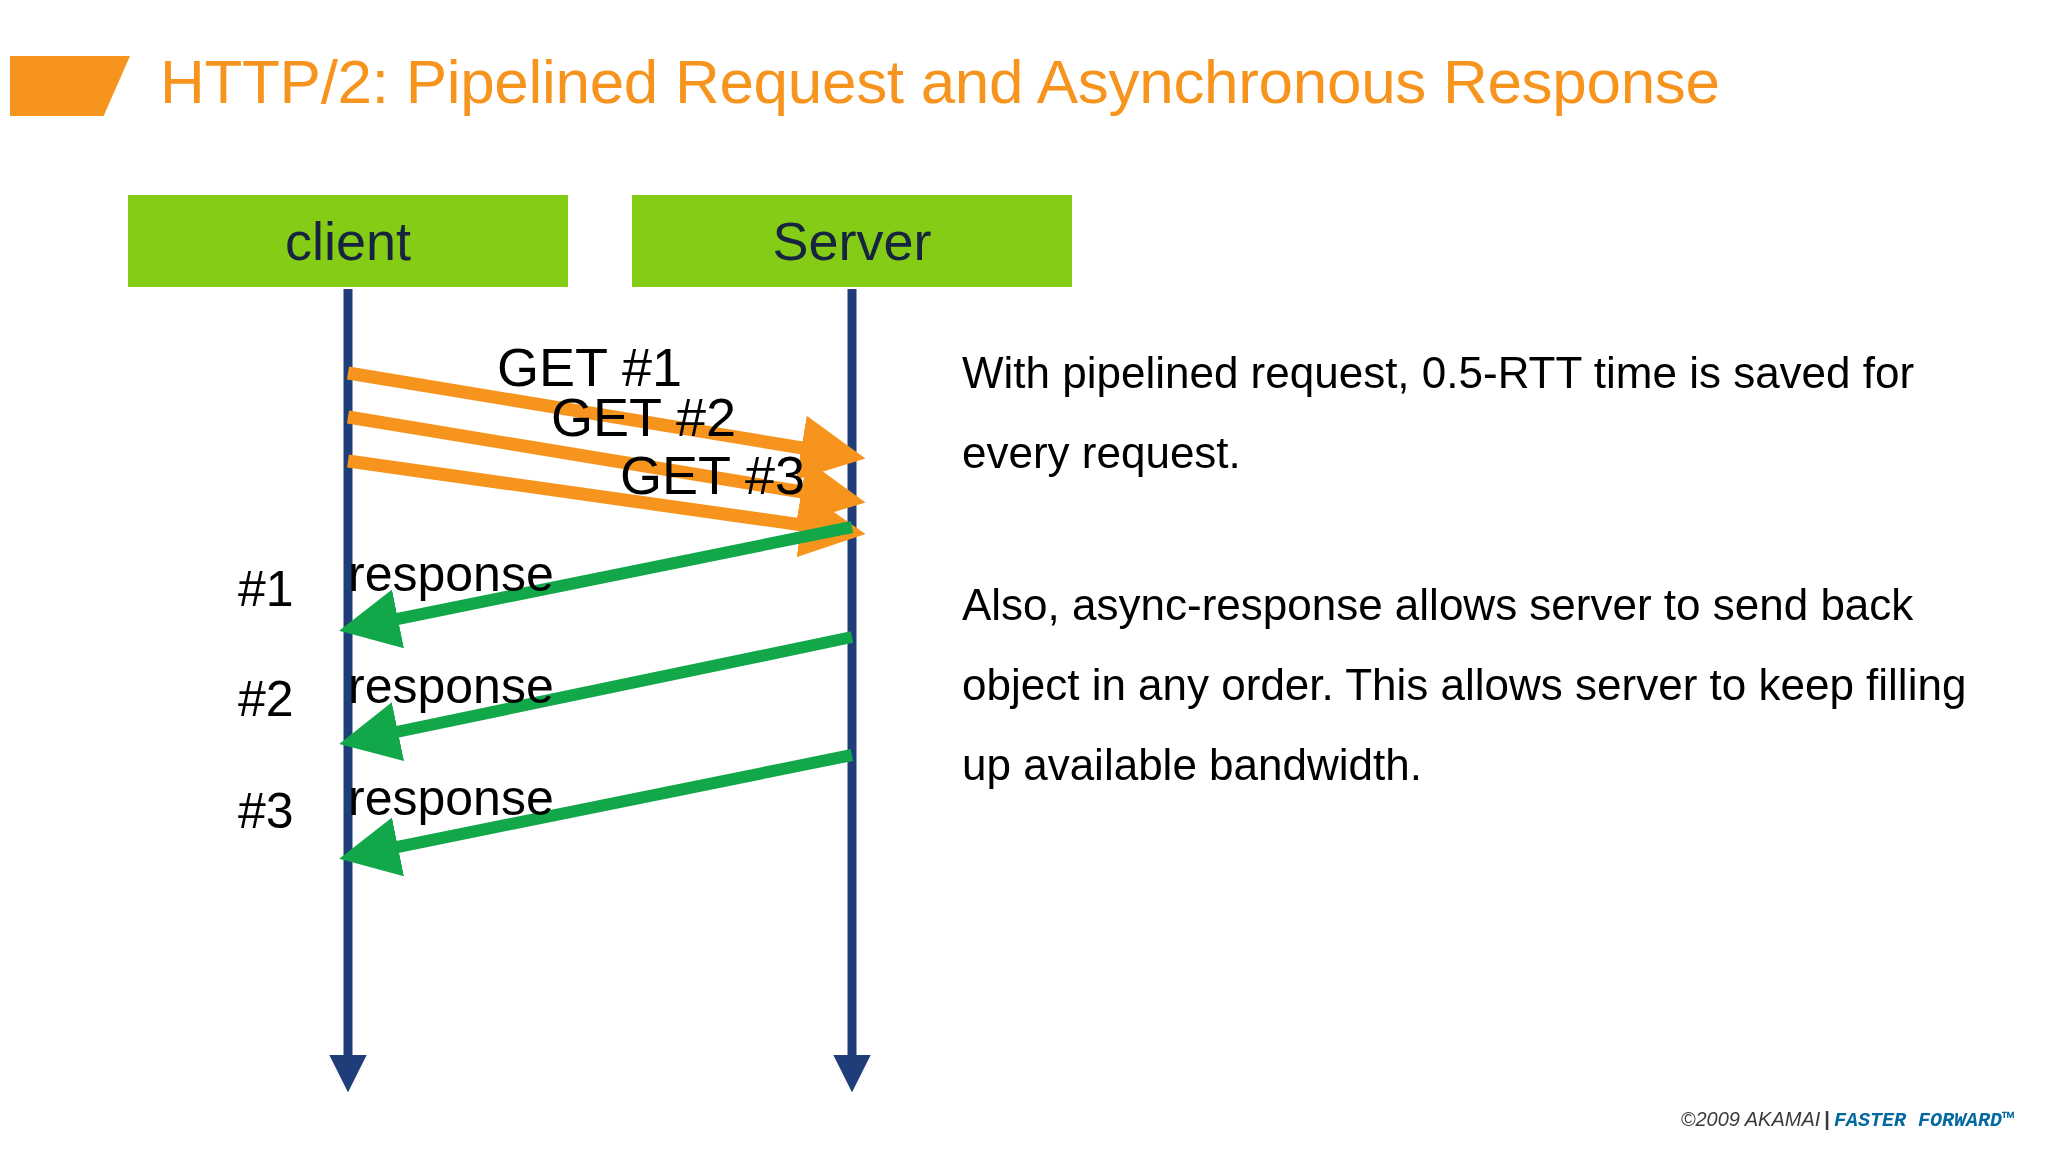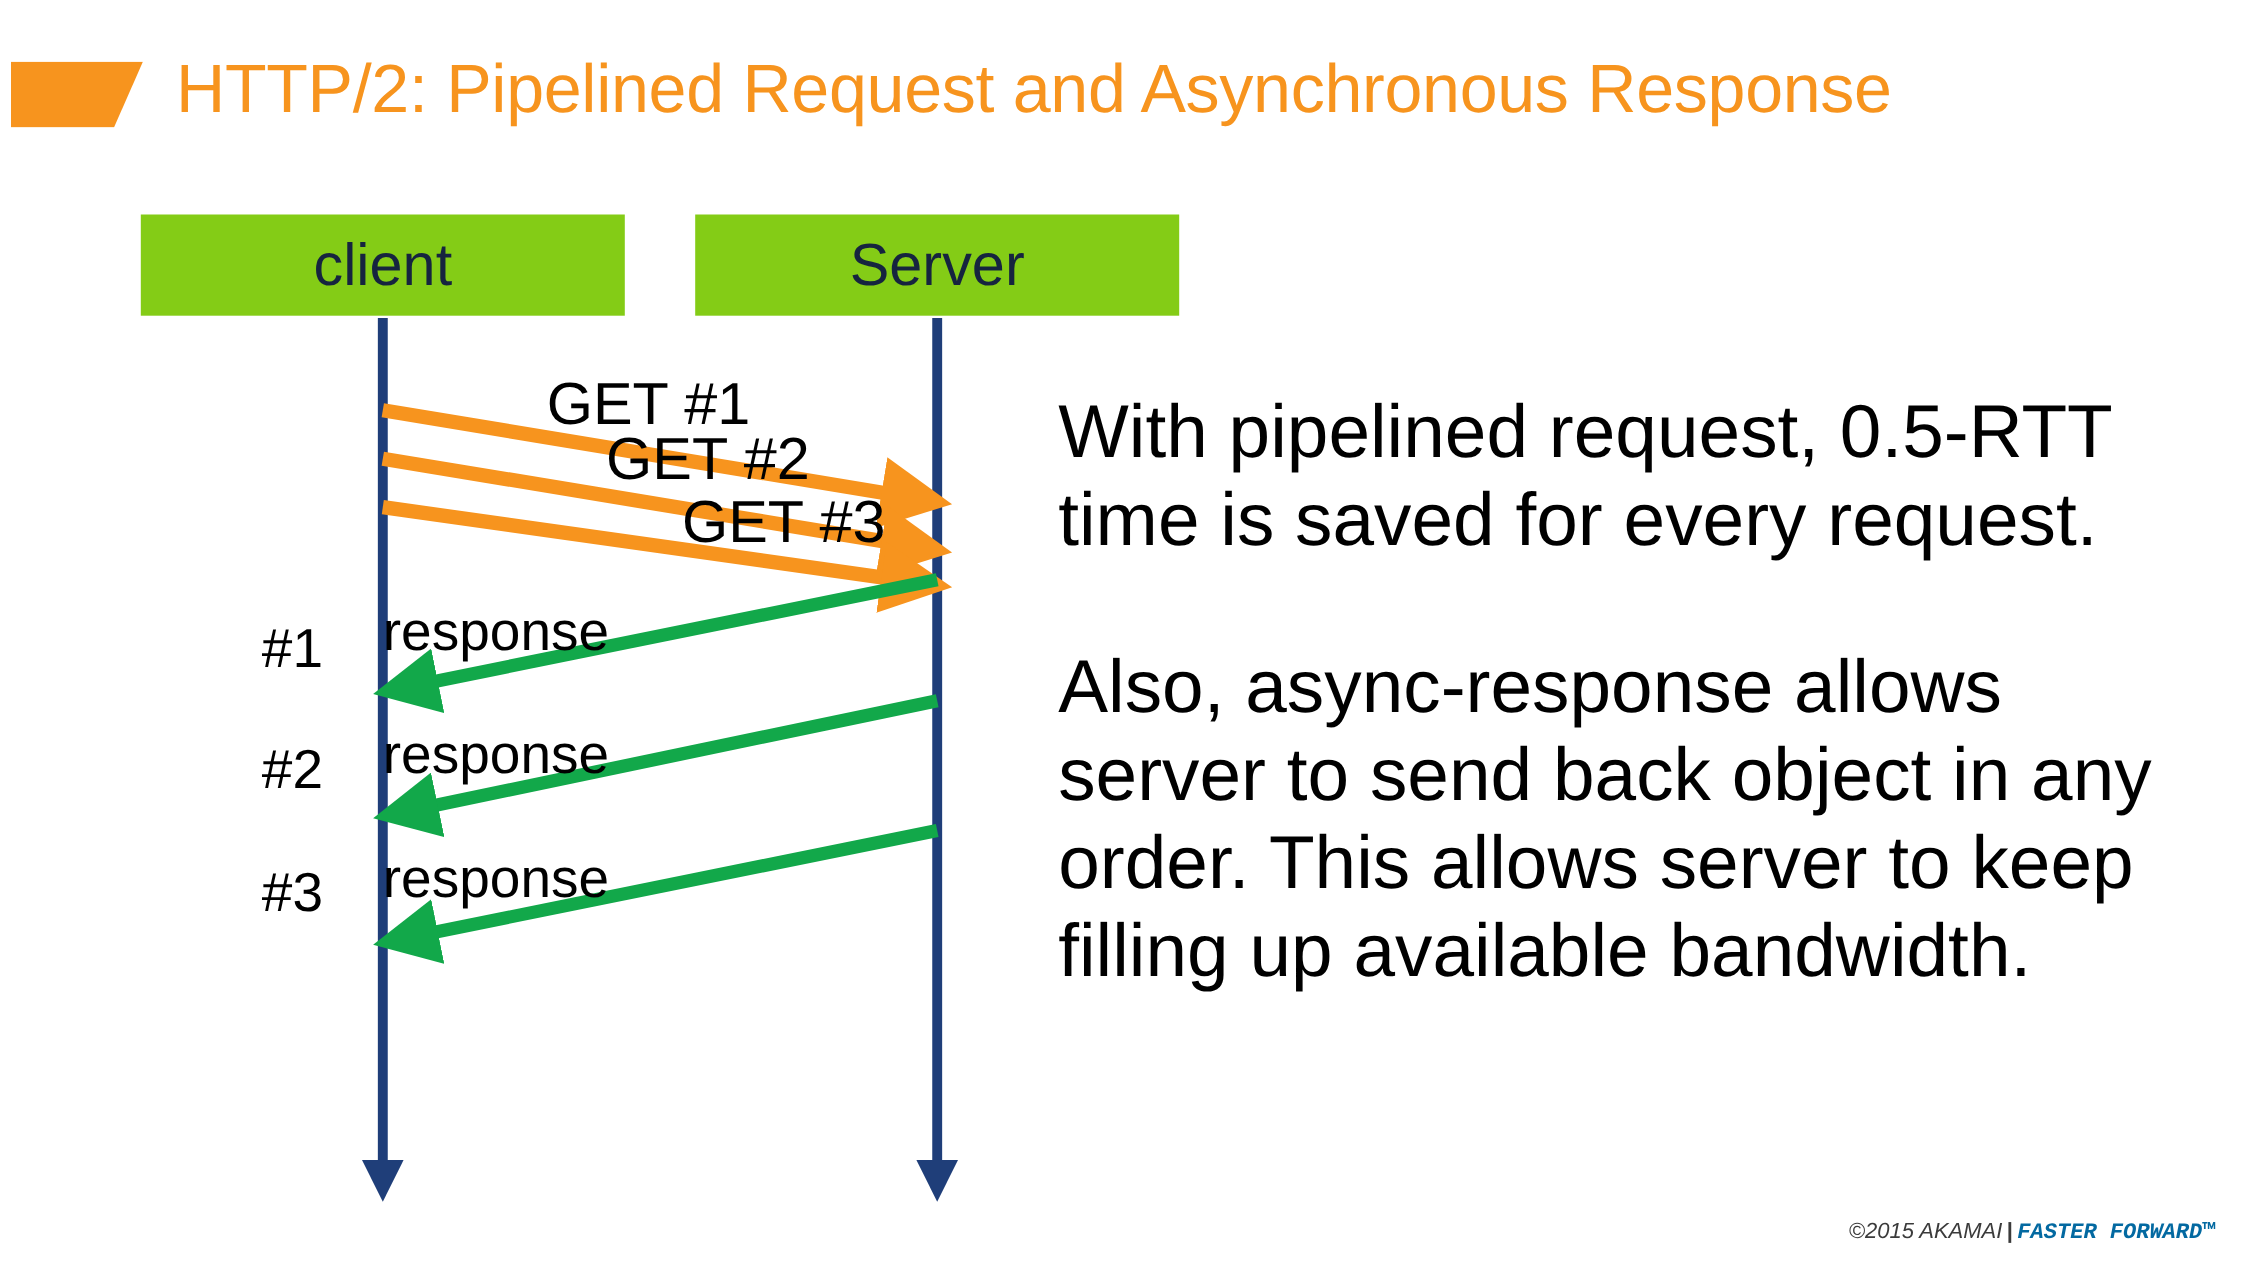--- a/index.html
+++ b/index.html
@@ -81,24 +81,24 @@
 
   .resp-word { font-size: 50px; text-align: center; }
   #word-1 { left: 348px; top: 545px; }
   #word-2 { left: 348px; top: 657px; }
   #word-3 { left: 348px; top: 769px; }
 
   
   #body-copy {
     position: absolute;
     left: 962px;
-    top: 352px;
+    top: 333px;
     width: 1040px;
     color: #000000;
-    font-size: 68px;
+    font-size: 44px;
     line-height: 80px;
   }
   #body-copy p { margin: 0 0 72px 0; }
   #body-copy p:last-child { margin-bottom: 0; }
 
   
   #footer {
     position: absolute;
     right: 34px;
     bottom: 20px;
@@ -162,16 +162,16 @@
   <div class="diag-label resp-word" id="word-1">response</div>
   <div class="diag-label resp-word" id="word-2">response</div>
   <div class="diag-label resp-word" id="word-3">response</div>
 
   <div id="body-copy">
     <p>With pipelined request, 0.5-RTT time is saved for every request.</p>
     <p>Also, async-response allows server to send back object in any order. This allows server to keep filling up available bandwidth.</p>
   </div>
 
   <div id="footer">
-    <span>©2015 AKAMAI</span><span class="sep">|</span><span class="ff">FASTER FORWARD™</span>
+    <span>©2009 AKAMAI</span><span class="sep">|</span><span class="ff">FASTER FORWARD™</span>
   </div>
 
 </div>
 
 </body></html>

